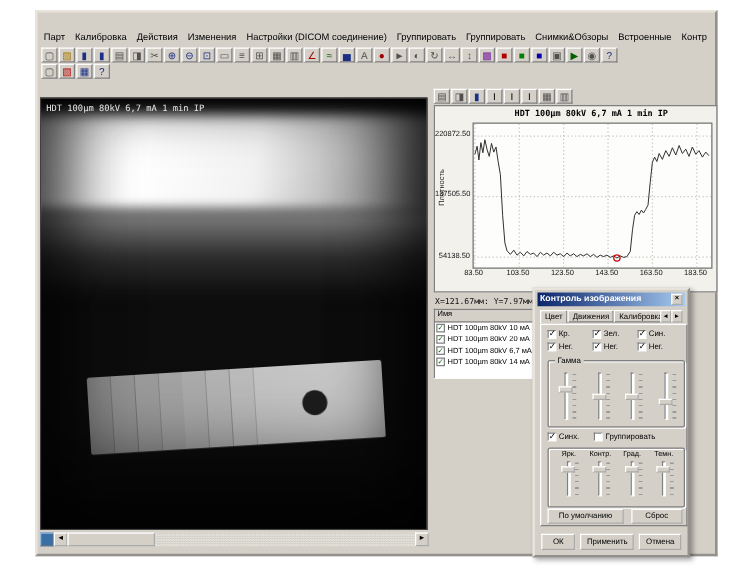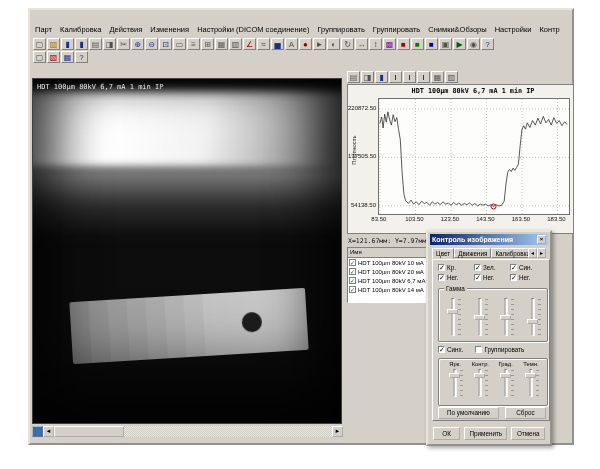--- a/index.html
+++ b/index.html
@@ -151,21 +151,21 @@
 
   <div class="menubar" id="menu-bar">
       <span class="menu-item">Парт</span>
       <span class="menu-item">Калибровка</span>
       <span class="menu-item">Действия</span>
       <span class="menu-item">Изменения</span>
       <span class="menu-item">Настройки (DICOM соединение)</span>
       <span class="menu-item">Группировать</span>
       <span class="menu-item">Группировать</span>
       <span class="menu-item">Снимки&amp;Обзоры</span>
-      <span class="menu-item">Настройки</span>
+      <span class="menu-item">Встроенные</span>
       <span class="menu-item">Контр</span>
     </div>
 
   <div class="toolbar" id="toolbar-main">
       <div class="tbtn" style="color: rgb(80, 80, 80);">▢</div>
       <div class="tbtn" style="color: rgb(168, 121, 0);">▨</div>
       <div class="tbtn" style="color: rgb(28, 47, 134);">▮</div>
       <div class="tbtn" style="color: rgb(28, 47, 134);">▮</div>
       <div class="tbtn" style="color: rgb(80, 80, 80);">▤</div>
       <div class="tbtn" style="color: rgb(80, 80, 80);">◨</div>

